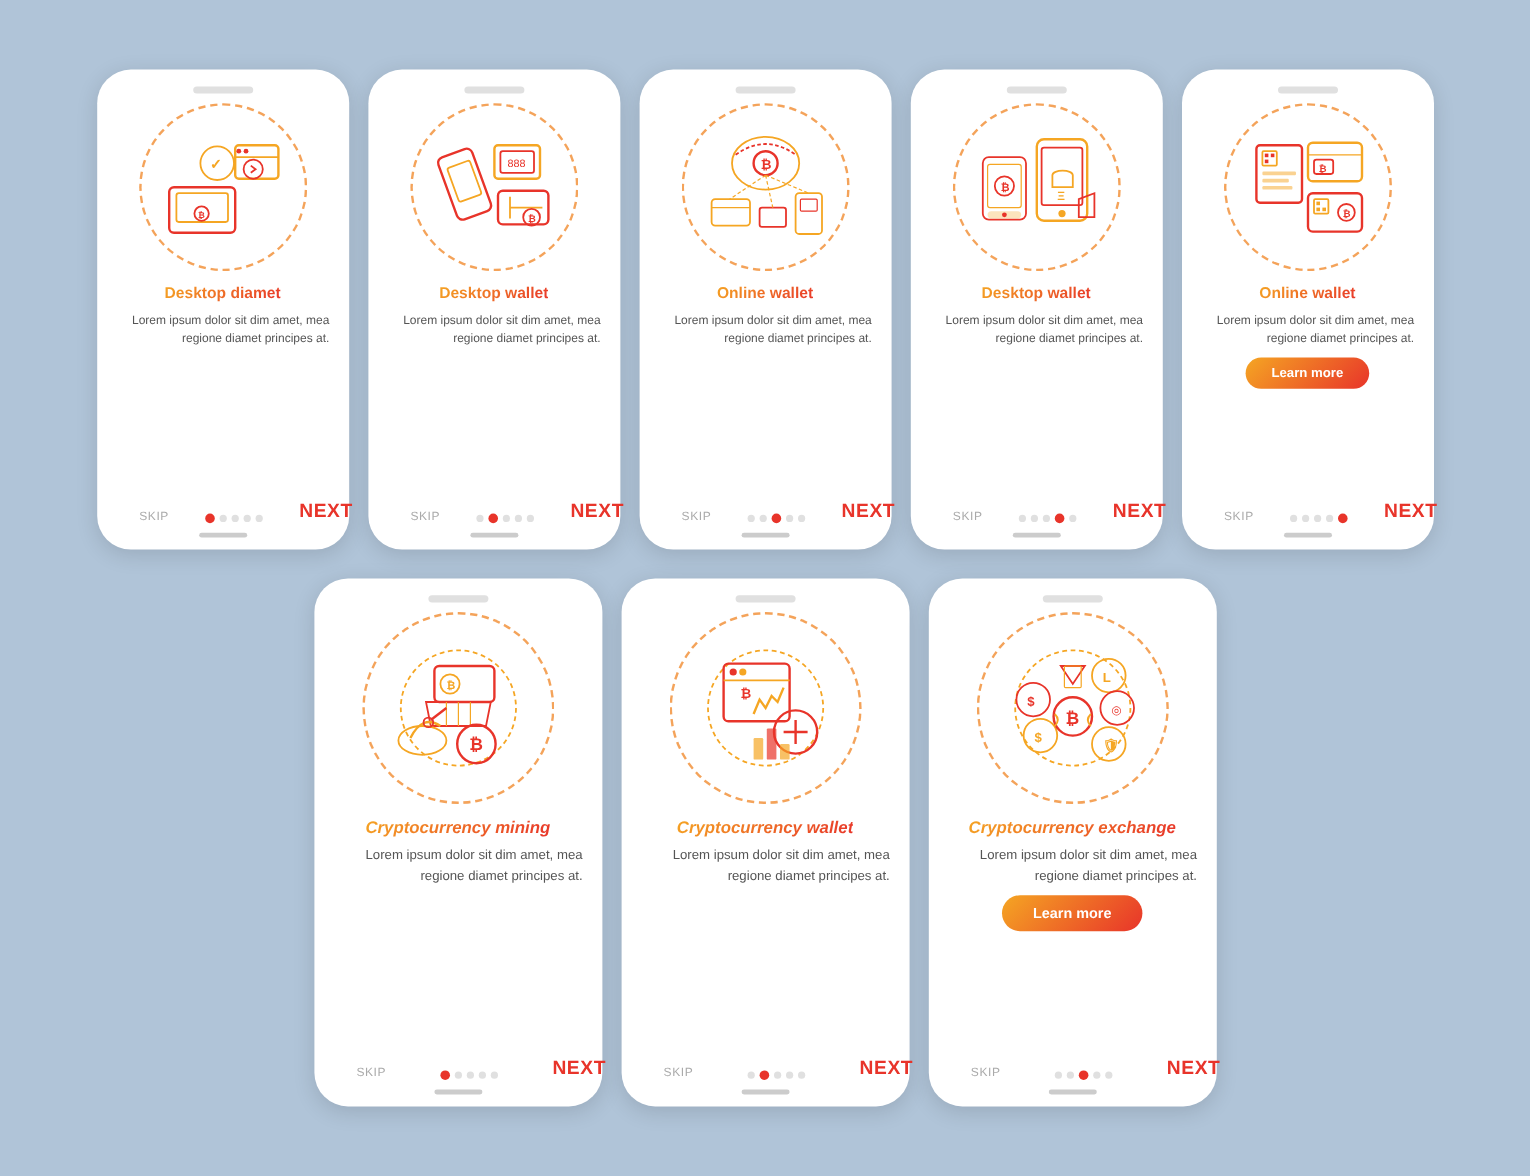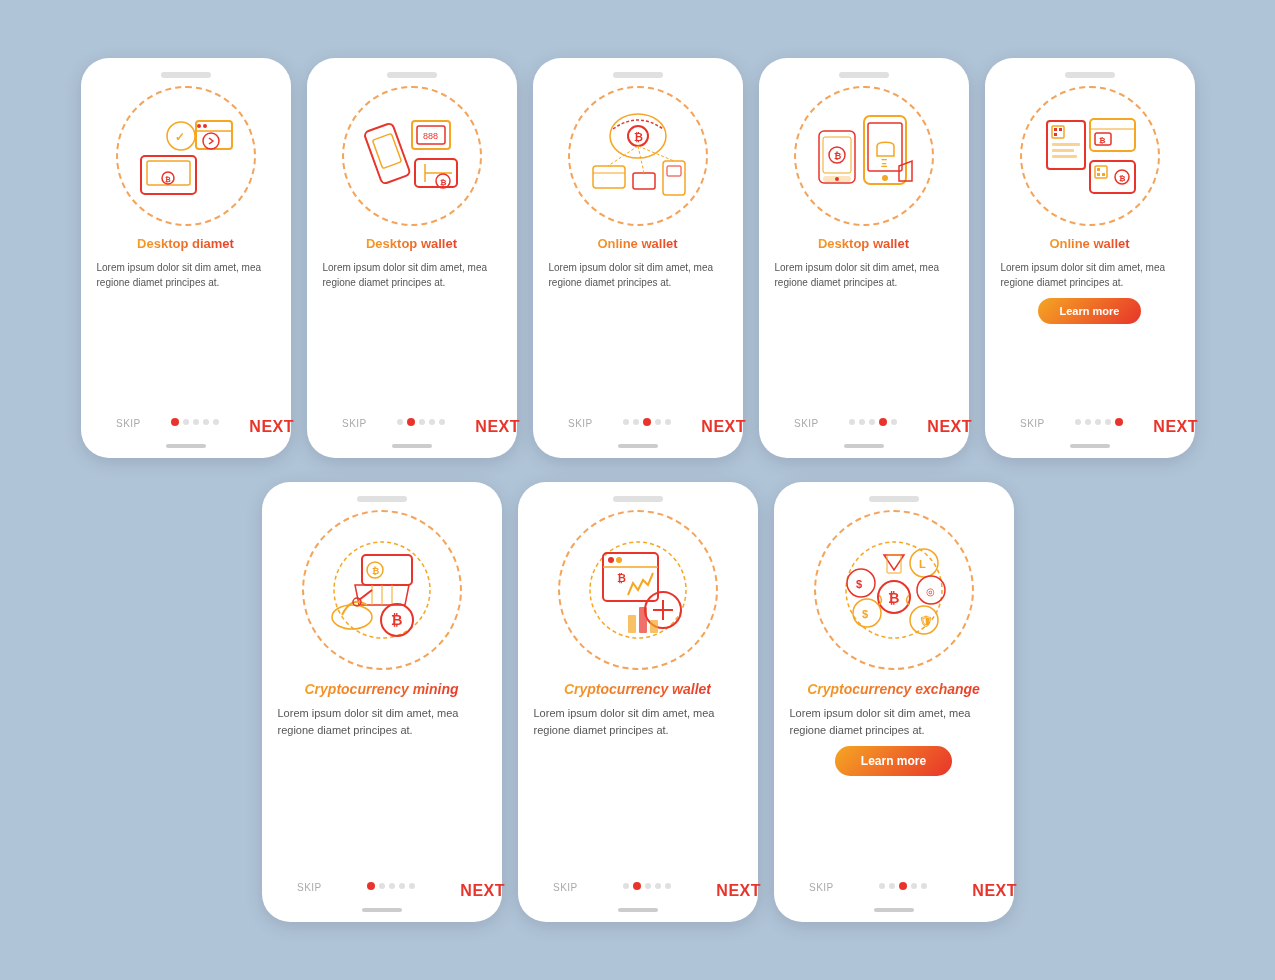--- a/index.html
+++ b/index.html
@@ -84,21 +84,21 @@
       background-clip: text;
       line-height: 1.3;
     }
     .card-title.large {
       font-size: 14px;
       font-style: italic;
     }
     .card-body {
       font-size: 10px;
       color: #555;
-      text-align: left;
+      text-align: right;
       line-height: 1.5;
       margin-bottom: 8px;
       padding: 0 4px;
     }
     .card-body.large {
       font-size: 11px;
     }
     .learn-more-btn {
       background: linear-gradient(135deg, #f5a623 0%, #e8342a 100%);
       color: #fff;
@@ -109,21 +109,21 @@
       font-weight: 600;
       cursor: pointer;
       margin-bottom: 24px;
     }
     .learn-more-btn.large {
       font-size: 12px;
       padding: 8px 26px;
     }
     .nav-row {
       display: flex;
-      align-items: flex-start;
+      align-items: flex-end;
       justify-content: space-between;
       width: 100%;
       margin-top: auto;
       padding: 6px 4px 0 4px;
       margin-left: 39px;
     }
     .nav-skip {
       font-size: 10px;
       color: #aaa;
       font-weight: 500;

